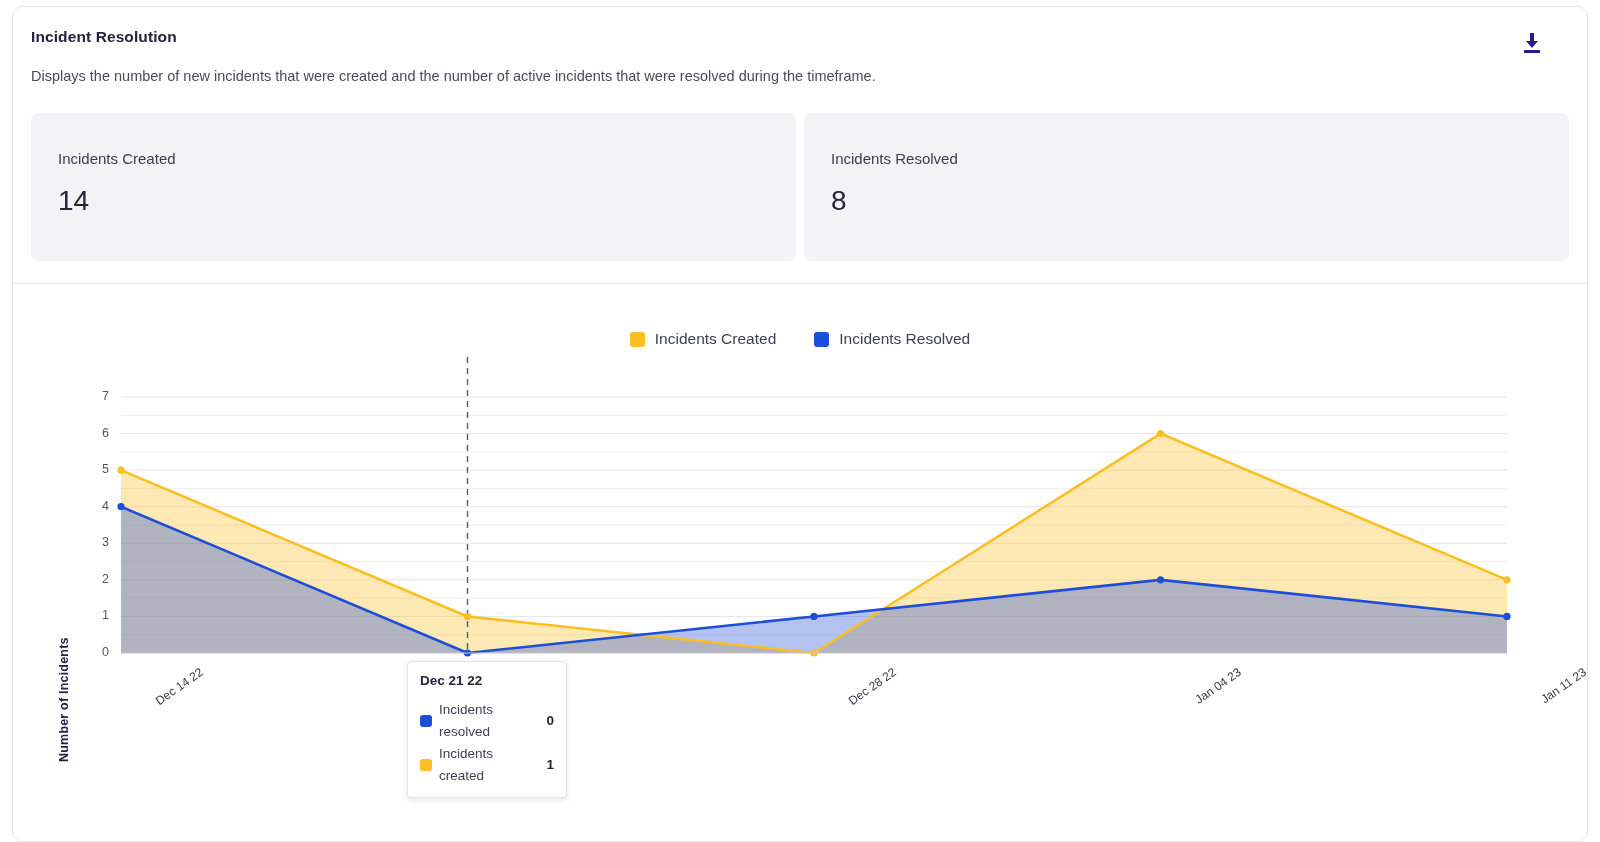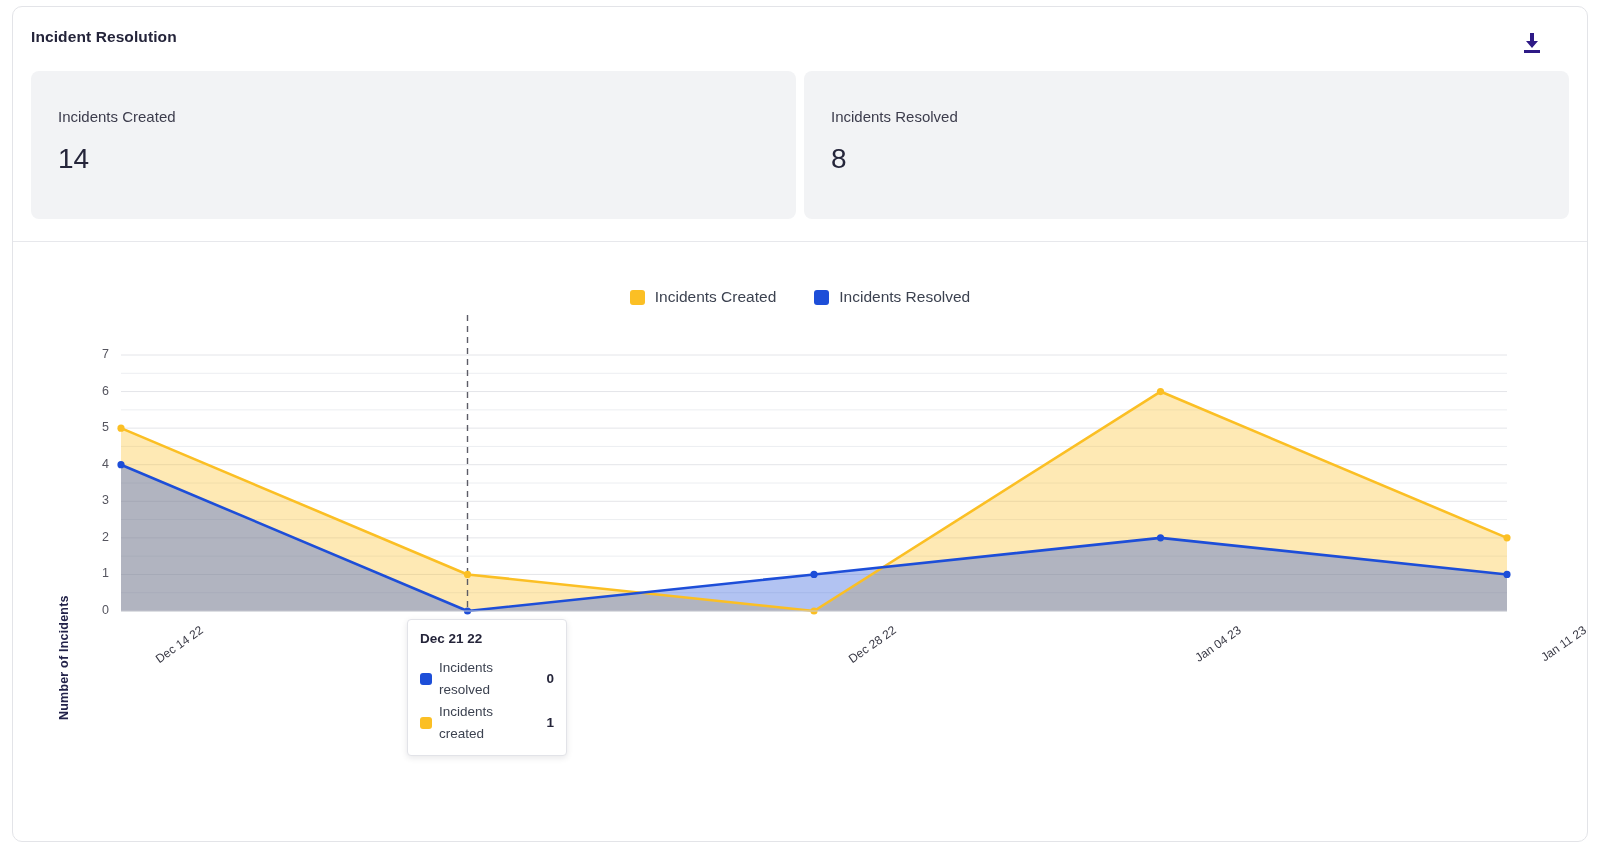--- a/index.html
+++ b/index.html
@@ -216,20 +216,21 @@
   }
 </style>
 </head>
 <body>
 
 <div class="page">
   <div class="panel">
 
     <div class="header">
       <div class="panel-title">Incident Resolution</div>
+      <div class="panel-desc">Displays the number of new incidents that were created and the number of active incidents that were resolved during the timeframe.</div>
 
       <button class="download-btn">
         <span>
           <svg width="22" height="24" viewBox="0 0 22 24" aria-hidden="true">
             <path d="M9 2 h4 v8 h4 l-6 7 l-6 -7 h4 z" fill="#2e1a86"></path>
             <rect x="3" y="19" width="16" height="3" fill="#2e1a86"></rect>
           </svg>
         </span>
       </button>
     </div>

